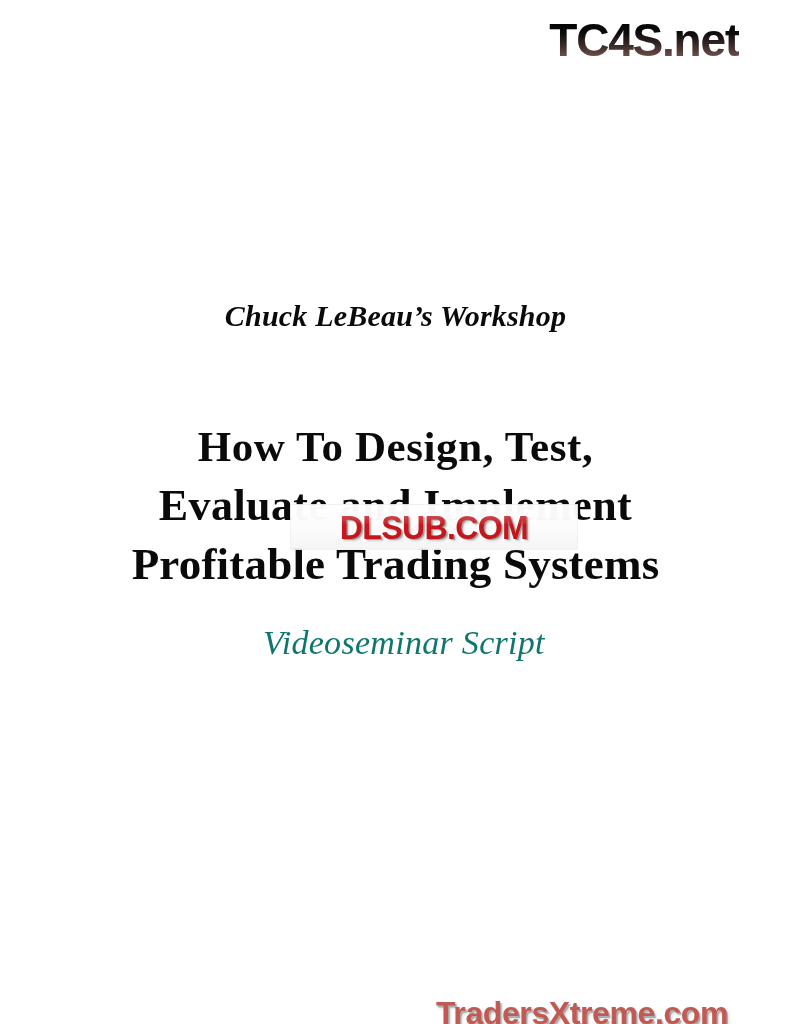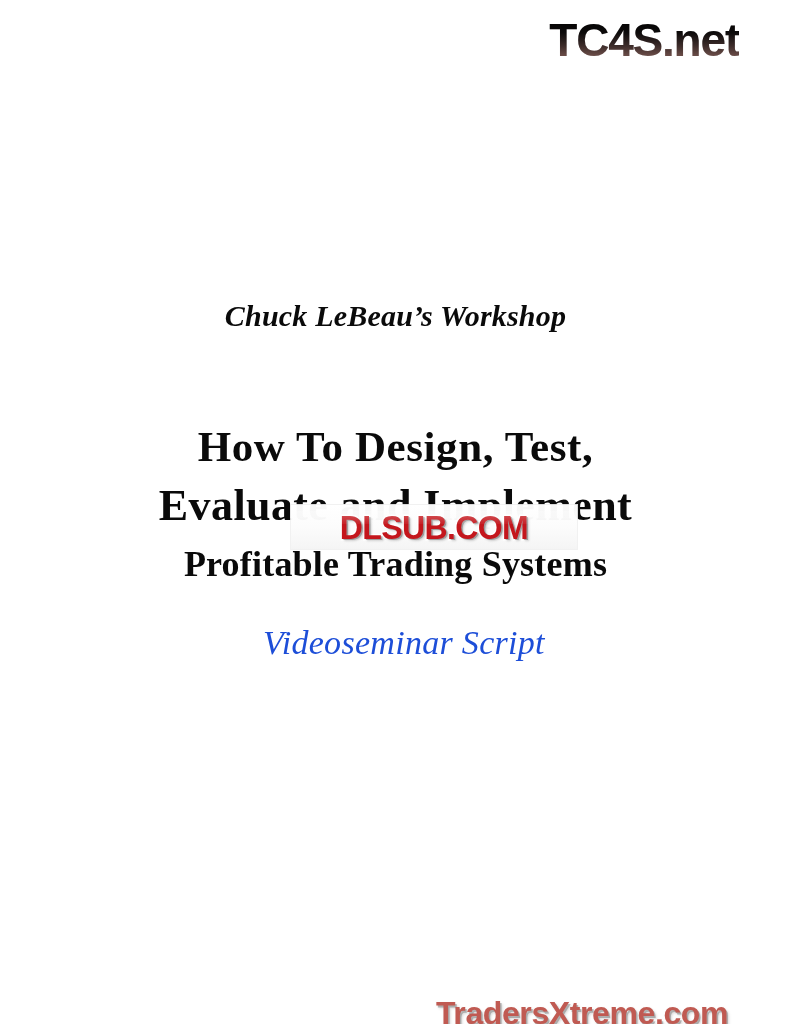--- a/index.html
+++ b/index.html
@@ -79,35 +79,35 @@
     color: #0a0a0a;
   }
 
   #main-title .tline {
     display: block;
     white-space: nowrap;
   }
 
   #main-title .tline-1 { font-size: 43px; letter-spacing: 0.6px; }
   #main-title .tline-2 { font-size: 44px; letter-spacing: 0.4px; }
-  #main-title .tline-3 { font-size: 36px; letter-spacing: 0.2px; }
+  #main-title .tline-3 { font-size: 45px; letter-spacing: 0.2px; }
 
   #subtitle-line {
     position: absolute;
     left: 0;
     right: 0;
     top: 610px;
     text-align: center;
     font-family: "Liberation Serif", "DejaVu Serif", serif;
     font-style: italic;
     font-weight: normal;
     font-size: 34px;
     line-height: 1.2;
     letter-spacing: 0.3px;
-    color: #1d4ed8;
+    color: #0f766e;
     padding-left: 17px;
   }
 
   
   #dlsub-watermark {
     position: absolute;
     left: 250px;
     top: 492px;
     width: 286px;
     height: 44px;

